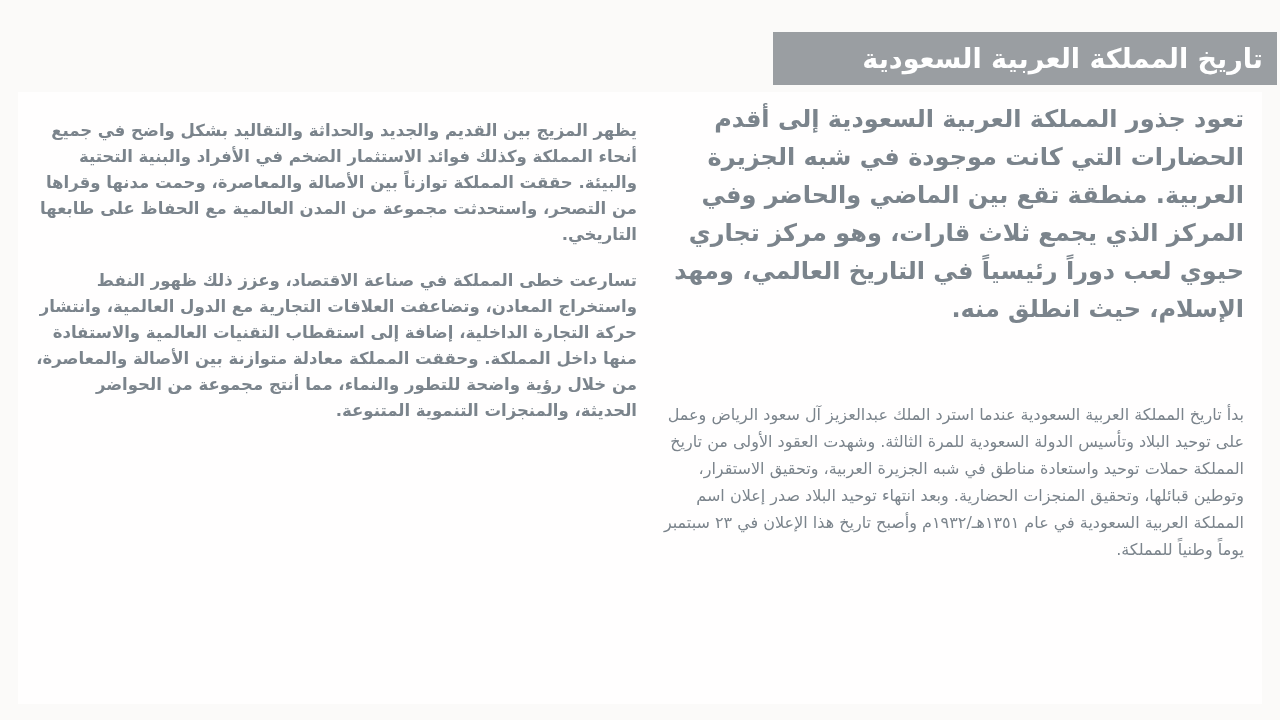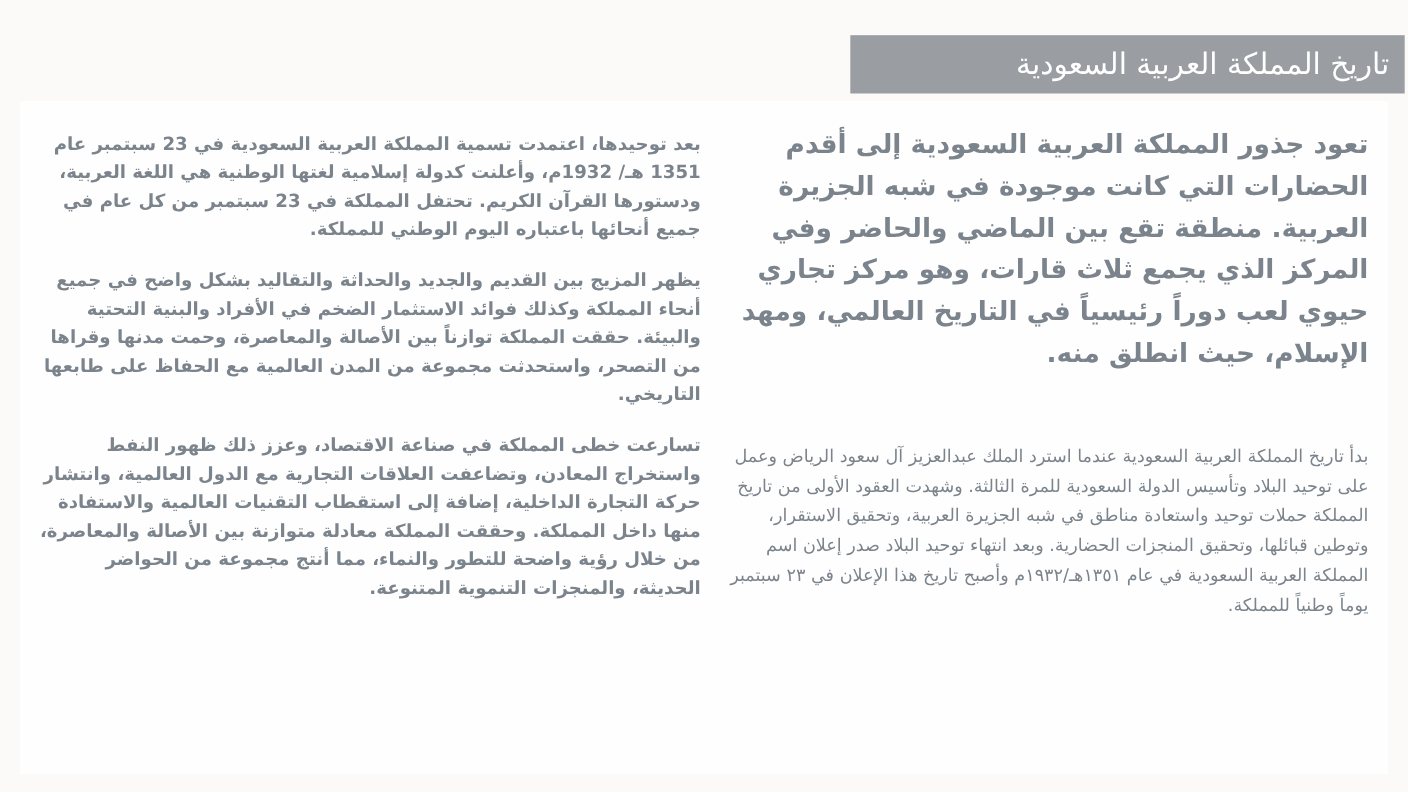--- a/index.html
+++ b/index.html
@@ -26,32 +26,32 @@
     background: #fffefe;
   }
   .title-banner {
     position: absolute;
     top: 32px;
     right: 3px;
     width: 504px;
     height: 53px;
     background: #9a9ea2;
     color: #ffffff;
-    font-weight: normal;
+    font-weight: bold;
     font-size: 27px;
     line-height: 53px;
     direction: rtl;
     text-align: right;
     padding: 0 14px;
     white-space: nowrap;
     overflow: hidden;
   }
   .lead-paragraph {
     position: absolute;
-    top: 112px;
+    top: 100px;
     right: 36px;
     width: 594px;
     direction: rtl;
     text-align: right;
     font-size: 24px;
     font-weight: bold;
     line-height: 38px;
     color: #7b848c;
   }
   .right-body-paragraph {
@@ -91,18 +91,17 @@
 
   <div class="title-banner">
     <span>تاريخ المملكة العربية السعودية</span>
   </div>
 
   <div class="lead-paragraph">تعود جذور المملكة العربية السعودية إلى أقدم الحضارات التي كانت موجودة في شبه الجزيرة العربية. منطقة تقع بين الماضي والحاضر وفي المركز الذي يجمع ثلاث قارات، وهو مركز تجاري حيوي لعب دوراً رئيسياً في التاريخ العالمي، ومهد الإسلام، حيث انطلق منه.</div>
 
   <div class="right-body-paragraph">بدأ تاريخ المملكة العربية السعودية عندما استرد الملك عبدالعزيز آل سعود الرياض وعمل على توحيد البلاد وتأسيس الدولة السعودية للمرة الثالثة. وشهدت العقود الأولى من تاريخ المملكة حملات توحيد واستعادة مناطق في شبه الجزيرة العربية، وتحقيق الاستقرار، وتوطين قبائلها، وتحقيق المنجزات الحضارية. وبعد انتهاء توحيد البلاد صدر إعلان اسم المملكة العربية السعودية في عام ١٣٥١هـ/١٩٣٢م وأصبح تاريخ هذا الإعلان في ٢٣ سبتمبر يوماً وطنياً للمملكة.</div>
 
   <div class="left-column">
-    <p>بعد توحيدها، اعتمدت تسمية المملكة العربية السعودية في 23 سبتمبر عام 1351 هـ/ 1932م، وأعلنت كدولة إسلامية لغتها الوطنية هي اللغة العربية، ودستورها القرآن الكريم. تحتفل المملكة في 23 سبتمبر من كل عام في جميع أنحائها باعتباره اليوم الوطني للمملكة.</p>
     <p>يظهر المزيج بين القديم والجديد والحداثة والتقاليد بشكل واضح في جميع أنحاء المملكة وكذلك فوائد الاستثمار الضخم في الأفراد والبنية التحتية والبيئة. حققت المملكة توازناً بين الأصالة والمعاصرة، وحمت مدنها وقراها من التصحر، واستحدثت مجموعة من المدن العالمية مع الحفاظ على طابعها التاريخي.</p>
     <p>تسارعت خطى المملكة في صناعة الاقتصاد، وعزز ذلك ظهور النفط واستخراج المعادن، وتضاعفت العلاقات التجارية مع الدول العالمية، وانتشار حركة التجارة الداخلية، إضافة إلى استقطاب التقنيات العالمية والاستفادة منها داخل المملكة. وحققت المملكة معادلة متوازنة بين الأصالة والمعاصرة، من خلال رؤية واضحة للتطور والنماء، مما أنتج مجموعة من الحواضر الحديثة، والمنجزات التنموية المتنوعة.</p>
   </div>
 
 </div>
 
 </body></html>

